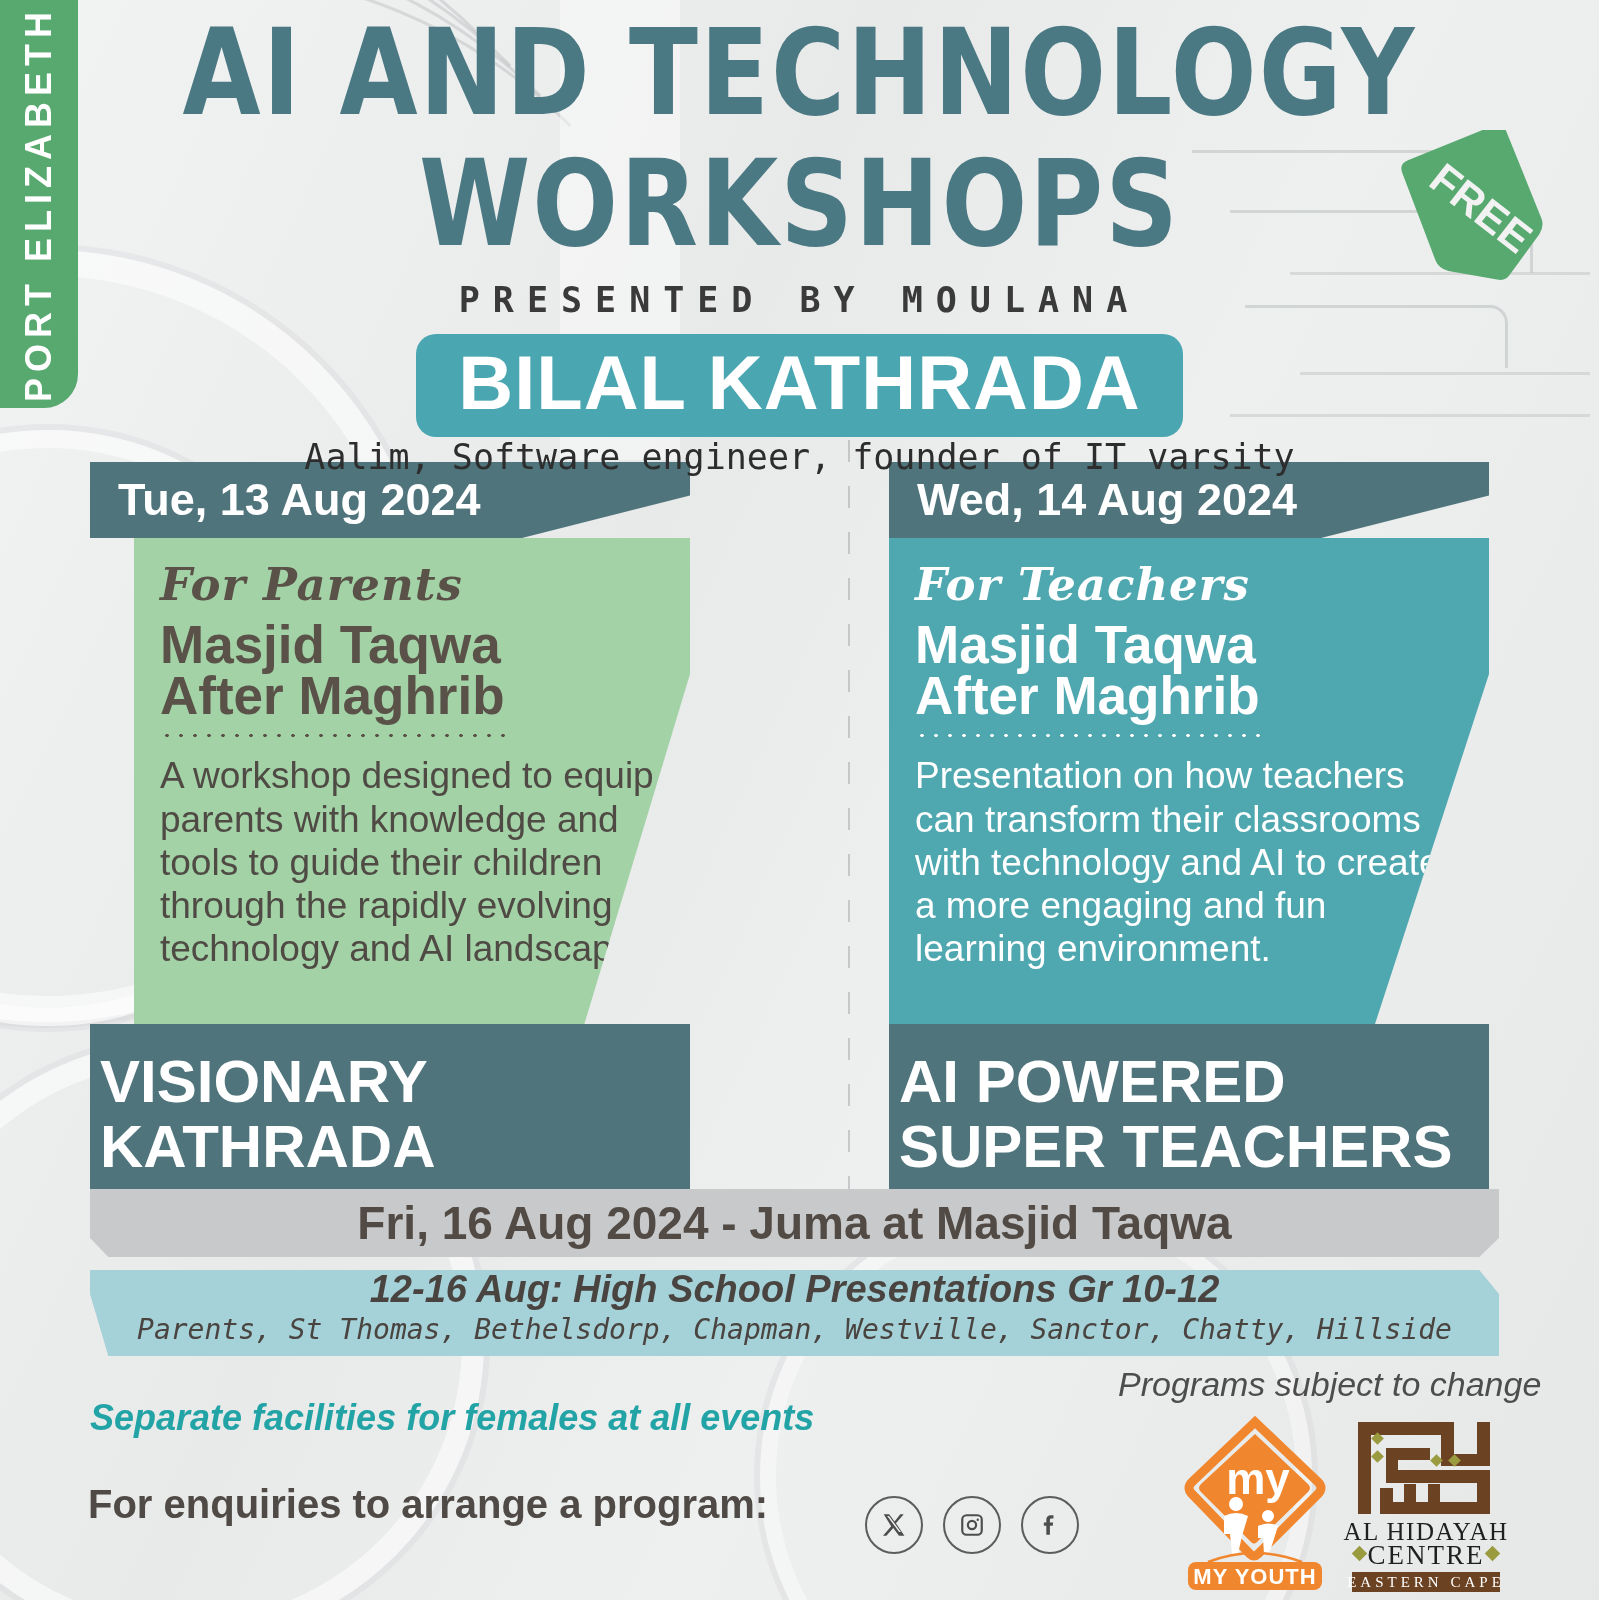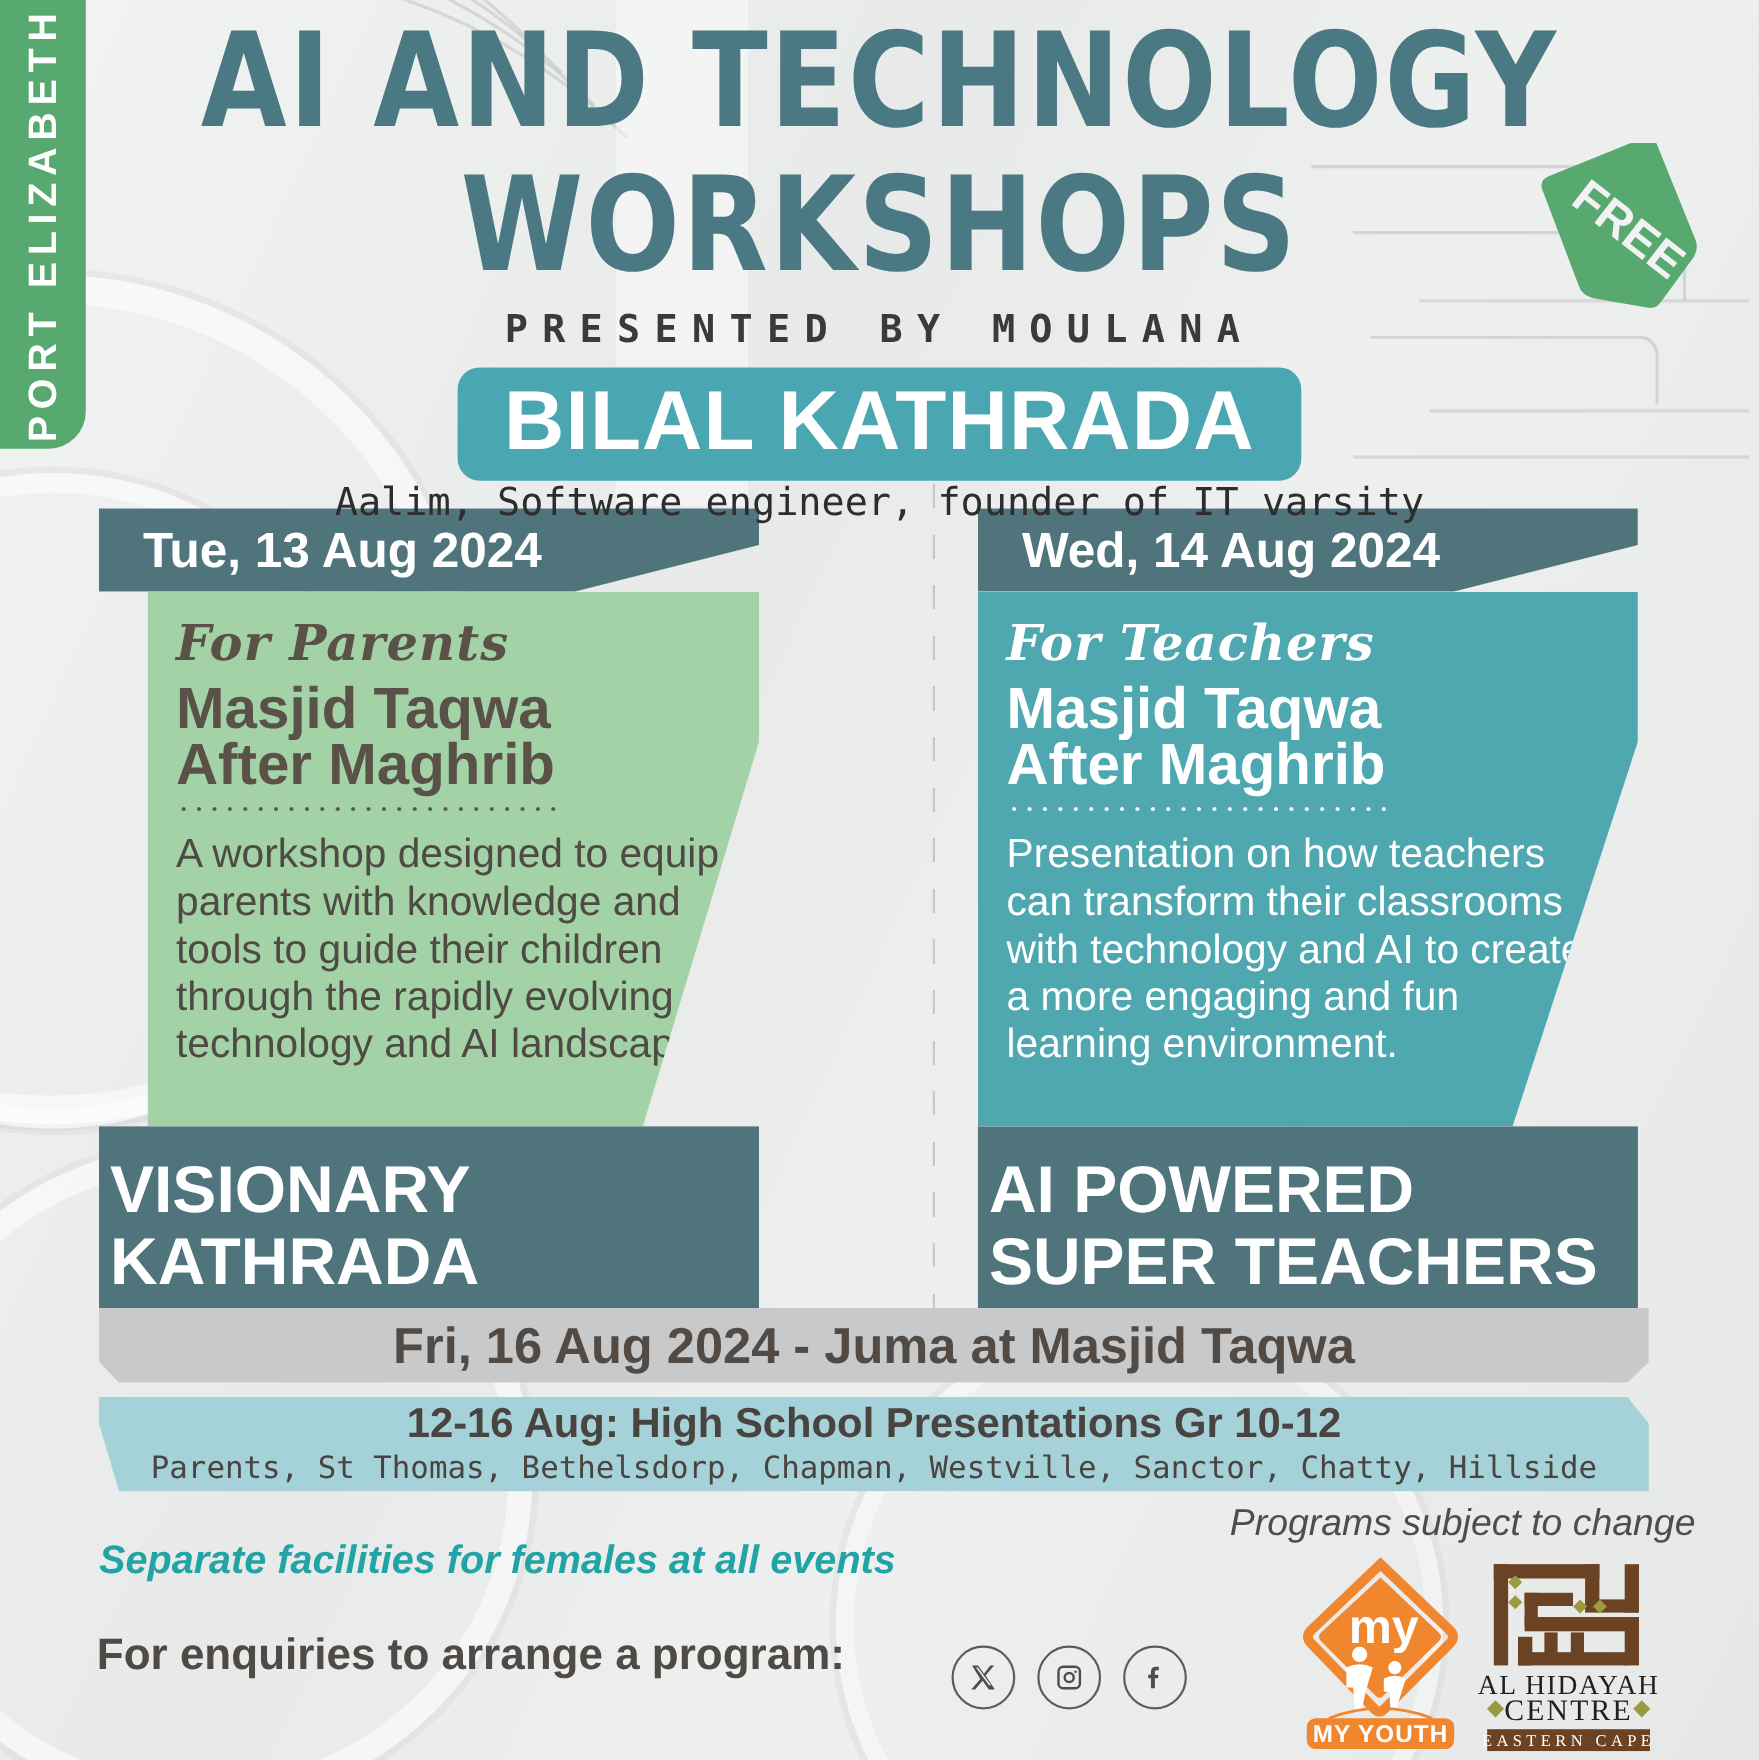--- a/index.html
+++ b/index.html
@@ -168,21 +168,21 @@
   .card.right { left: 889px; top: 462px; }
 
   .card-date {
     height: 76px;
     background: #4f747c;
     color: #ffffff;
     font-size: 45px;
     font-weight: 700;
     display: flex;
     align-items: center;
-    padding-left: 40px;
+    padding-left: 28px;
     box-sizing: border-box;
     clip-path: polygon(0 0, 100% 0, 100% 44%, 72% 100%, 0 100%);
   }
   .card.right .card-date { clip-path: polygon(0 0, 100% 0, 100% 44%, 72% 100%, 0 100%); }
 
   .card-body {
     padding: 18px 26px 24px 26px;
     box-sizing: border-box;
     min-height: 486px;
   }
@@ -256,21 +256,21 @@
     font-size: 46px;
     font-weight: 700;
   }
   .banner-schools {
     position: absolute;
     left: 90px; top: 1270px;
     width: 1409px; height: 86px;
     background: #a5d1d8;
     z-index: 4;
     clip-path: polygon(0 0, 98.6% 0, 100% 28%, 100% 100%, 1.3% 100%, 0 28%);
-    display: flex; flex-direction: column; align-items: center; justify-content: center;
+    display: flex; flex-direction: column; align-items: center; justify-content: flex-start; font-style: italic;
   }
   .banner-schools .line1 {
     color: #4a4440;
     font-size: 38px;
     font-weight: 700;
     line-height: 1.05;
   }
   .banner-schools .line2 {
     color: #4a4440;
     font-size: 28px;

